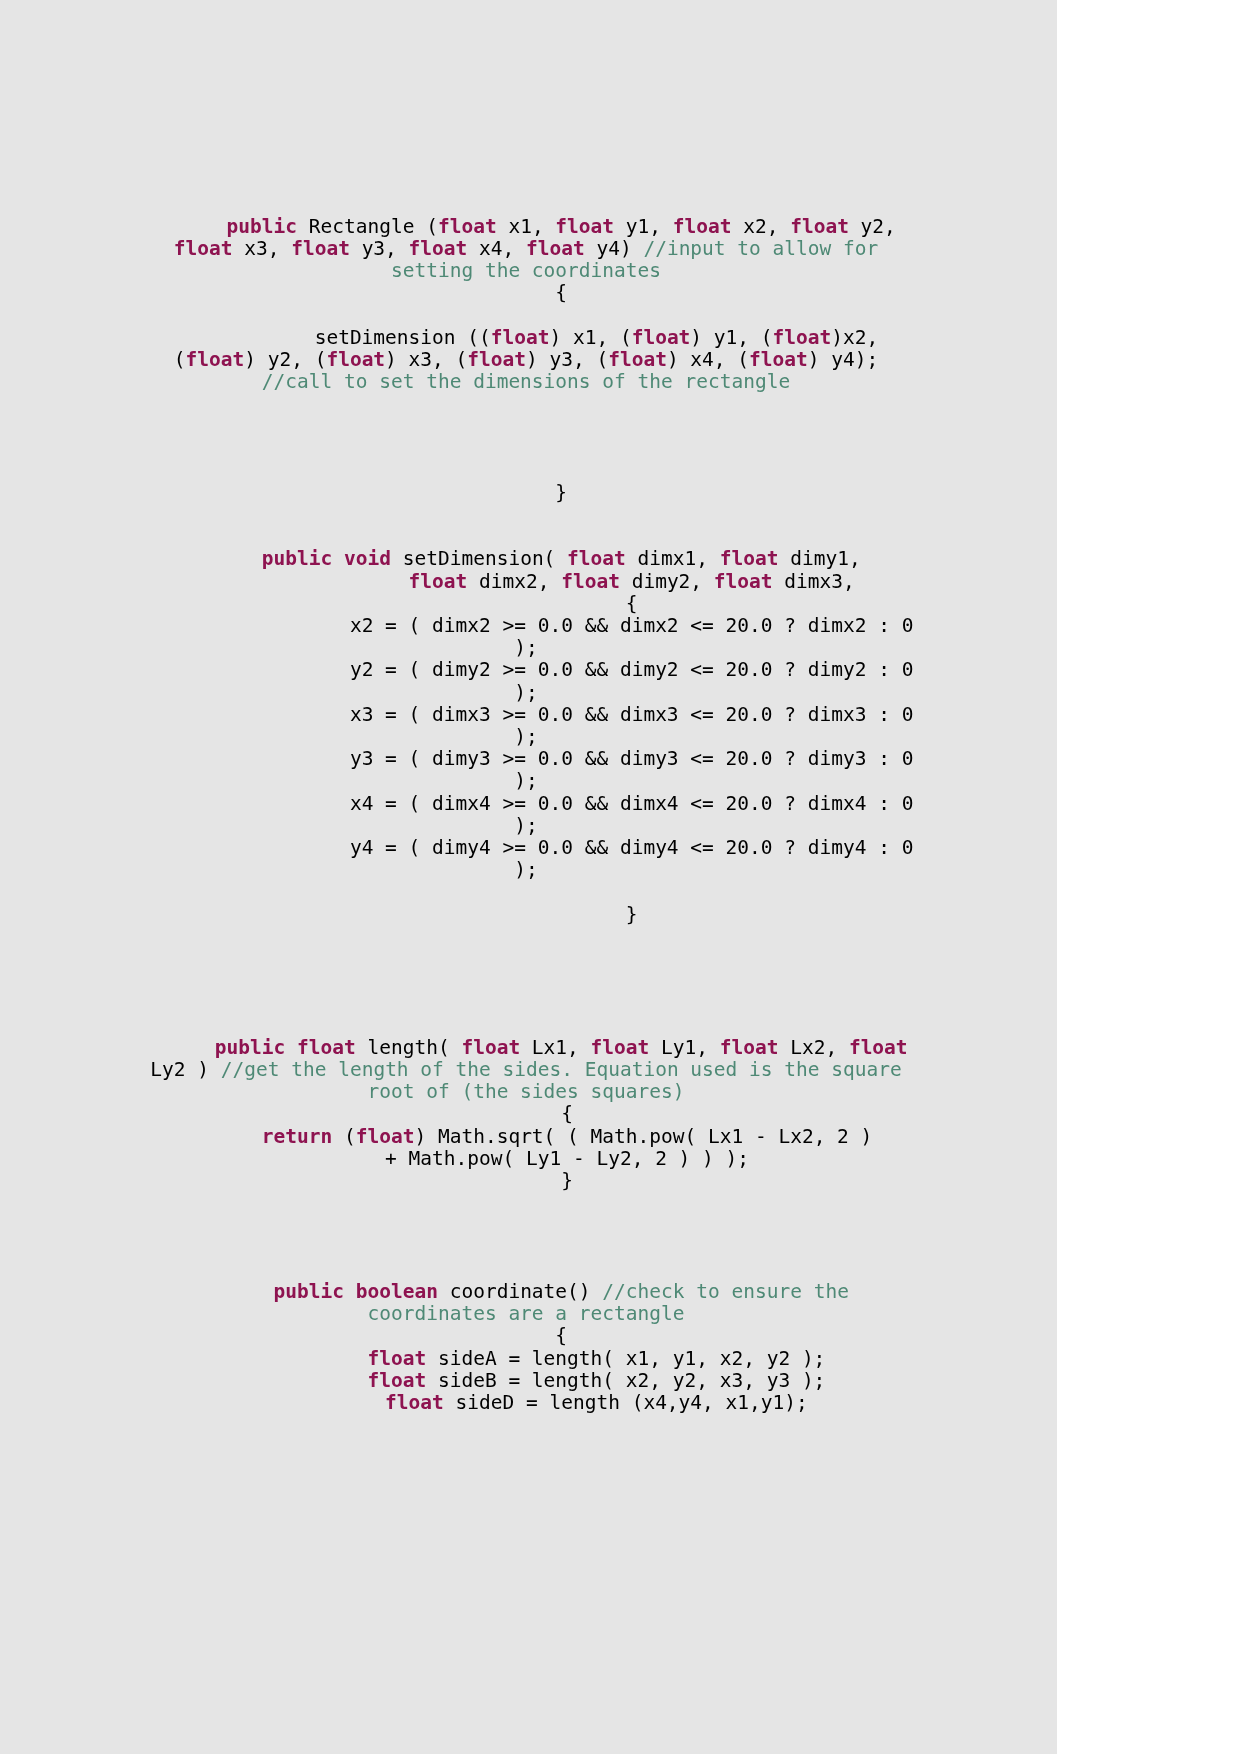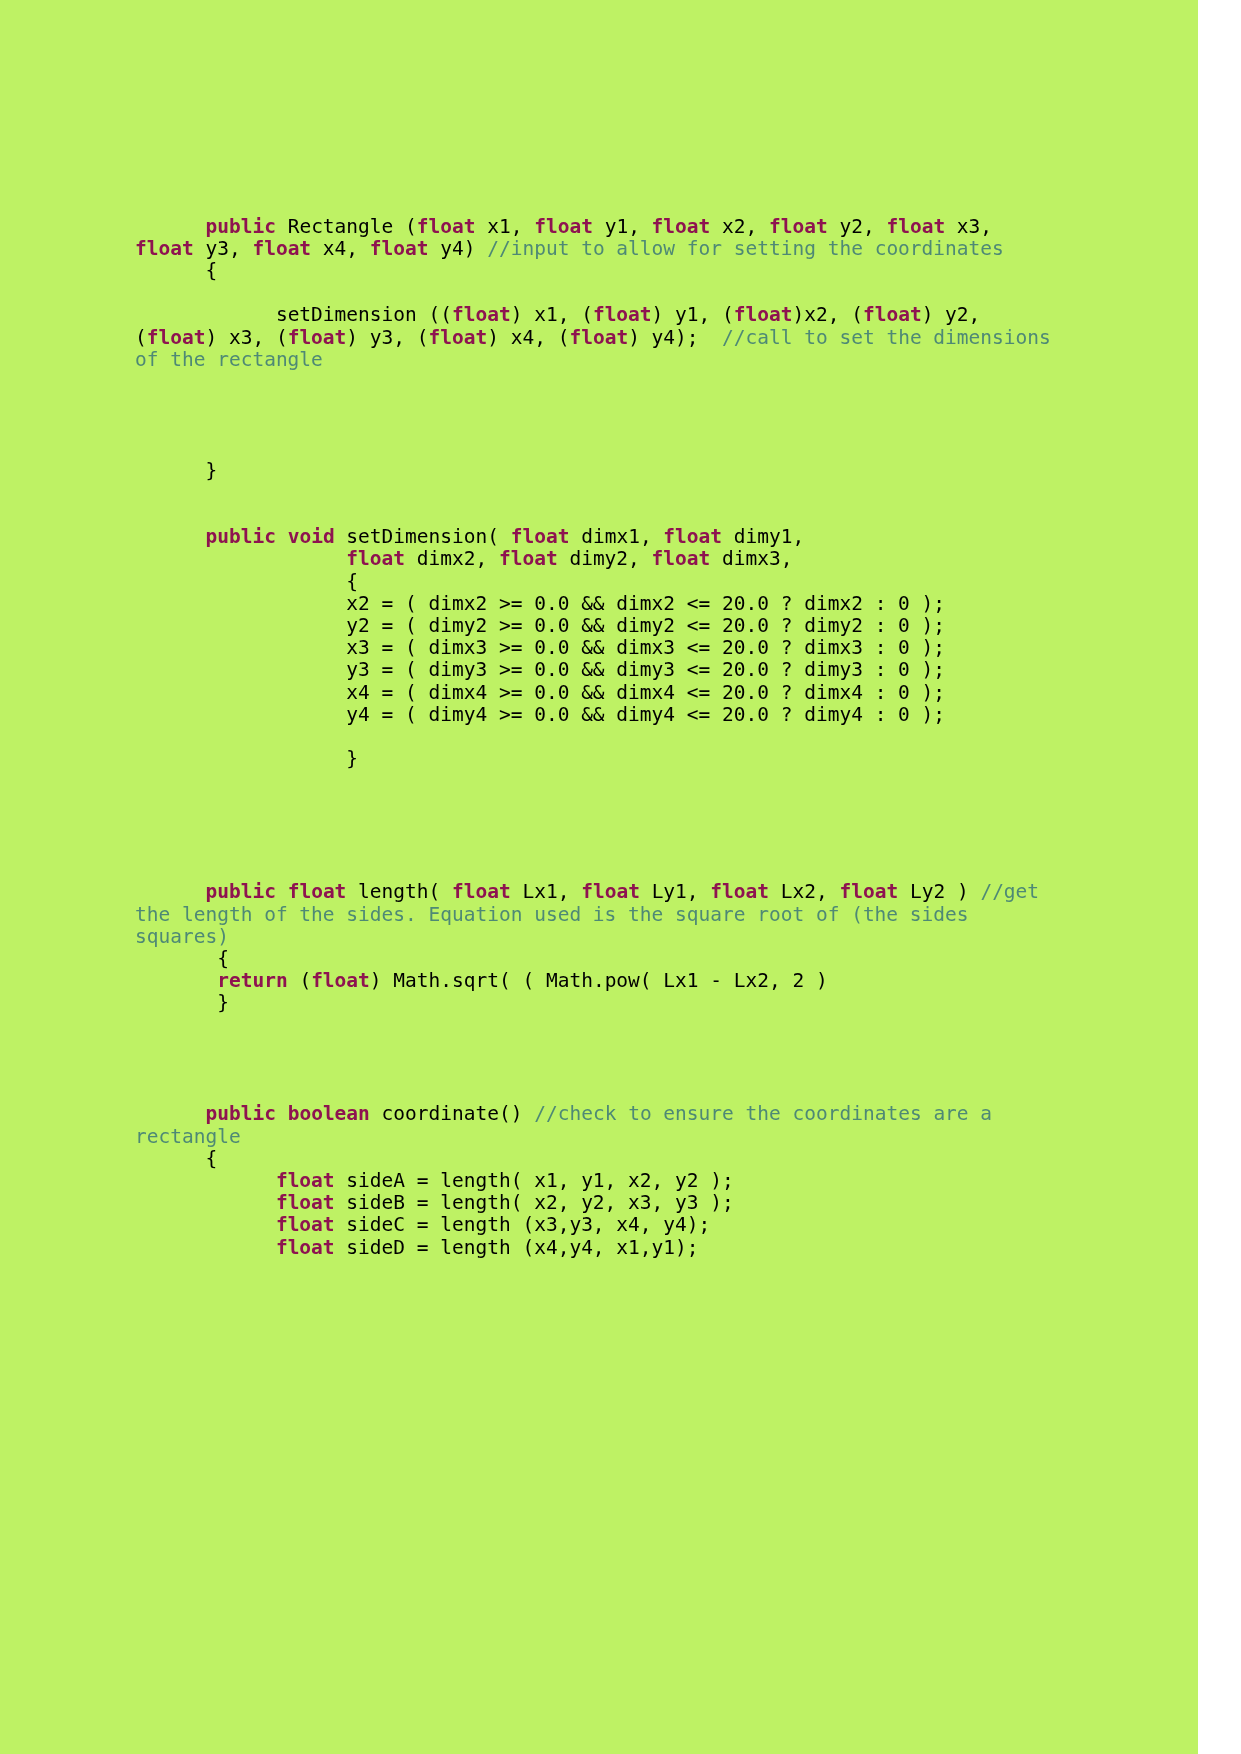--- a/index.html
+++ b/index.html
@@ -7,25 +7,26 @@
     padding: 0;
     background: #ffffff;
   }
   body {
     width: 1241px;
     height: 1754px;
     font-family: "DejaVu Sans Mono", "Liberation Mono", monospace;
   }
   .page {
     position: relative;
-    width: 1198px;
+    width: 1057px;
     height: 1754px;
-    background: #bef264;
+    background: #e5e5e5;
     box-sizing: border-box;
     padding: 196px 140px 0 135px;
+    text-align: center;
   }
   .code-listing {
     font-family: "DejaVu Sans Mono", "Liberation Mono", monospace;
     font-size: 19.5px;
     line-height: 22.2px;
     color: #000000;
     white-space: pre-wrap;
     word-break: break-word;
     letter-spacing: 0px;
   }
@@ -75,27 +76,27 @@
 </span><span class="blank">
 </span><span class="ln"><span class="pl">                  }</span>
 </span><span class="blank">
 </span><span class="blank">
 </span><span class="blank">
 </span><span class="blank">
 </span><span class="blank">
 </span><span class="ln"><span class="pl">      </span><span class="kw">public</span><span class="pl"> </span><span class="kw">float</span><span class="pl"> length( </span><span class="kw">float</span><span class="pl"> Lx1, </span><span class="kw">float</span><span class="pl"> Ly1, </span><span class="kw">float</span><span class="pl"> Lx2, </span><span class="kw">float</span><span class="pl"> Ly2 ) </span><span class="cm">//get the length of the sides. Equation used is the square root of (the sides squares)</span>
 </span><span class="ln"><span class="pl">       {</span>
 </span><span class="ln"><span class="pl">       </span><span class="kw">return</span><span class="pl"> (</span><span class="kw">float</span><span class="pl">) Math.sqrt( ( Math.pow( Lx1 - Lx2, 2 )</span>
+</span><span class="ln"><span class="pl">       + Math.pow( Ly1 - Ly2, 2 ) ) );</span>
 </span><span class="ln"><span class="pl">       }</span>
 </span><span class="blank">
 </span><span class="blank">
 </span><span class="blank">
 </span><span class="blank">
 </span><span class="ln"><span class="pl">      </span><span class="kw">public</span><span class="pl"> </span><span class="kw">boolean</span><span class="pl"> coordinate() </span><span class="cm">//check to ensure the coordinates are a rectangle</span>
 </span><span class="ln"><span class="pl">      {</span>
 </span><span class="ln"><span class="pl">            </span><span class="kw">float</span><span class="pl"> sideA = length( x1, y1, x2, y2 );</span>
 </span><span class="ln"><span class="pl">            </span><span class="kw">float</span><span class="pl"> sideB = length( x2, y2, x3, y3 );</span>
-</span><span class="ln"><span class="pl">            </span><span class="kw">float</span><span class="pl"> sideC = length (x3,y3, x4, y4);</span>
 </span><span class="ln"><span class="pl">            </span><span class="kw">float</span><span class="pl"> sideD = length (x4,y4, x1,y1);</span>
 </span><span class="blank">
 </span><span class="blank">
 </span></pre>
 </div>
 
 </body></html>

